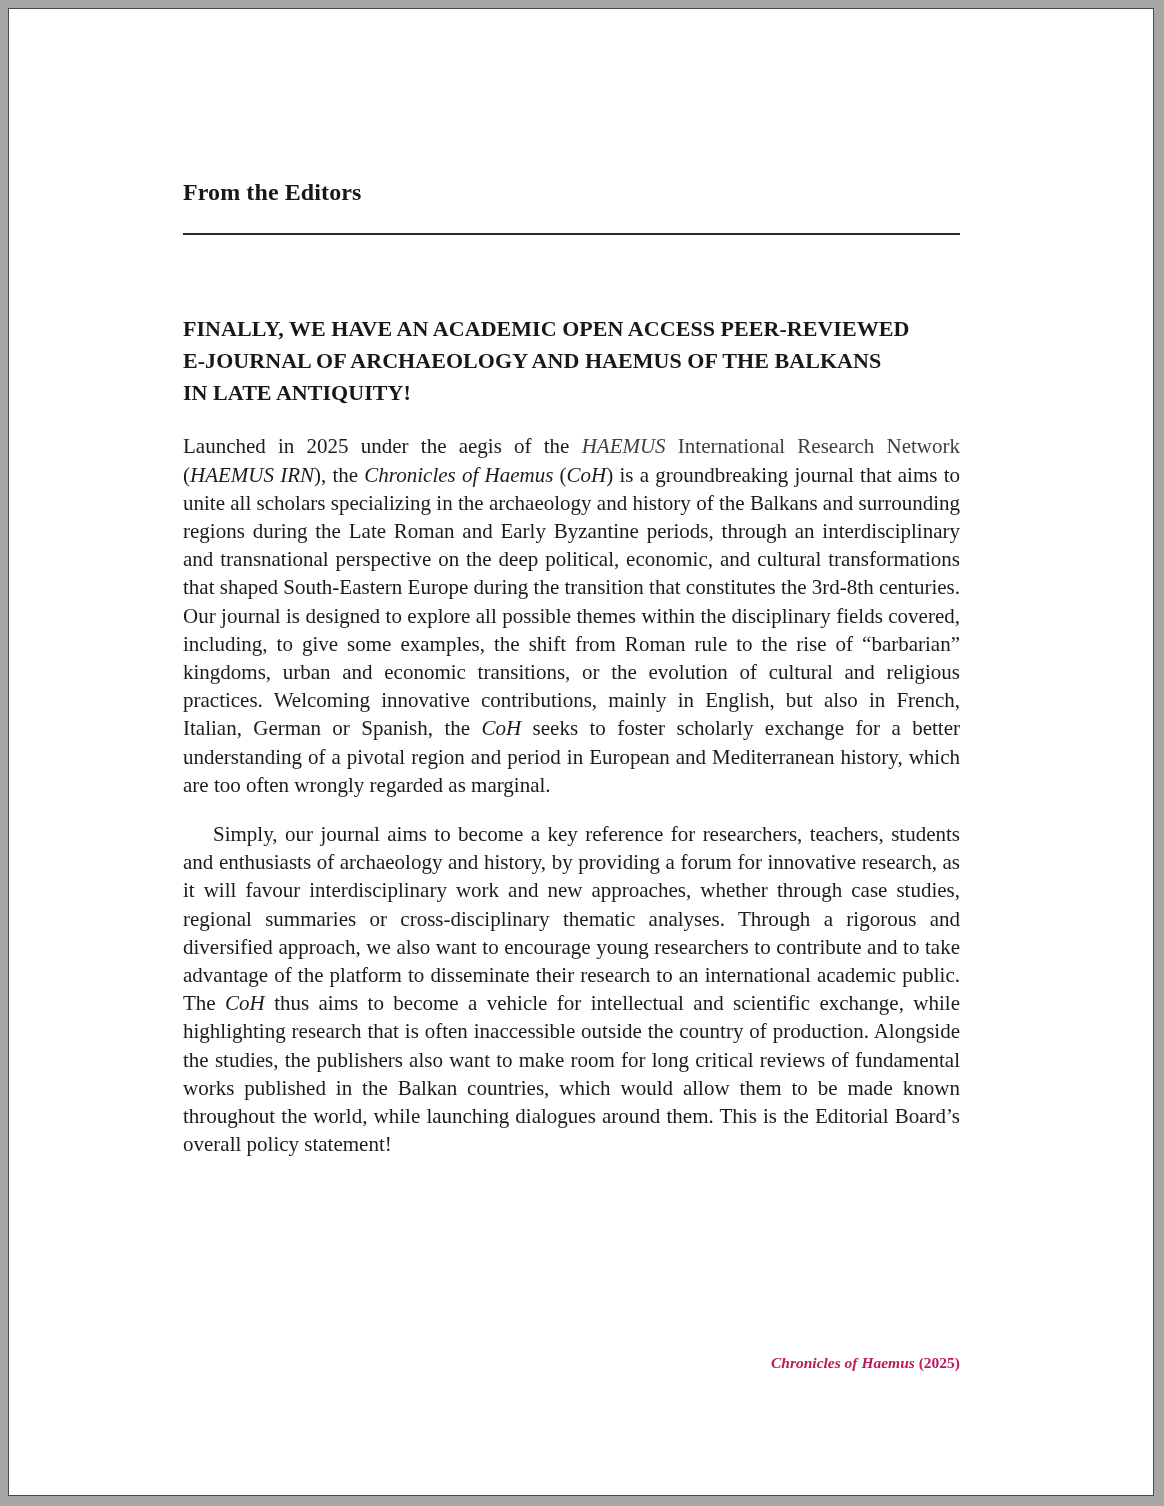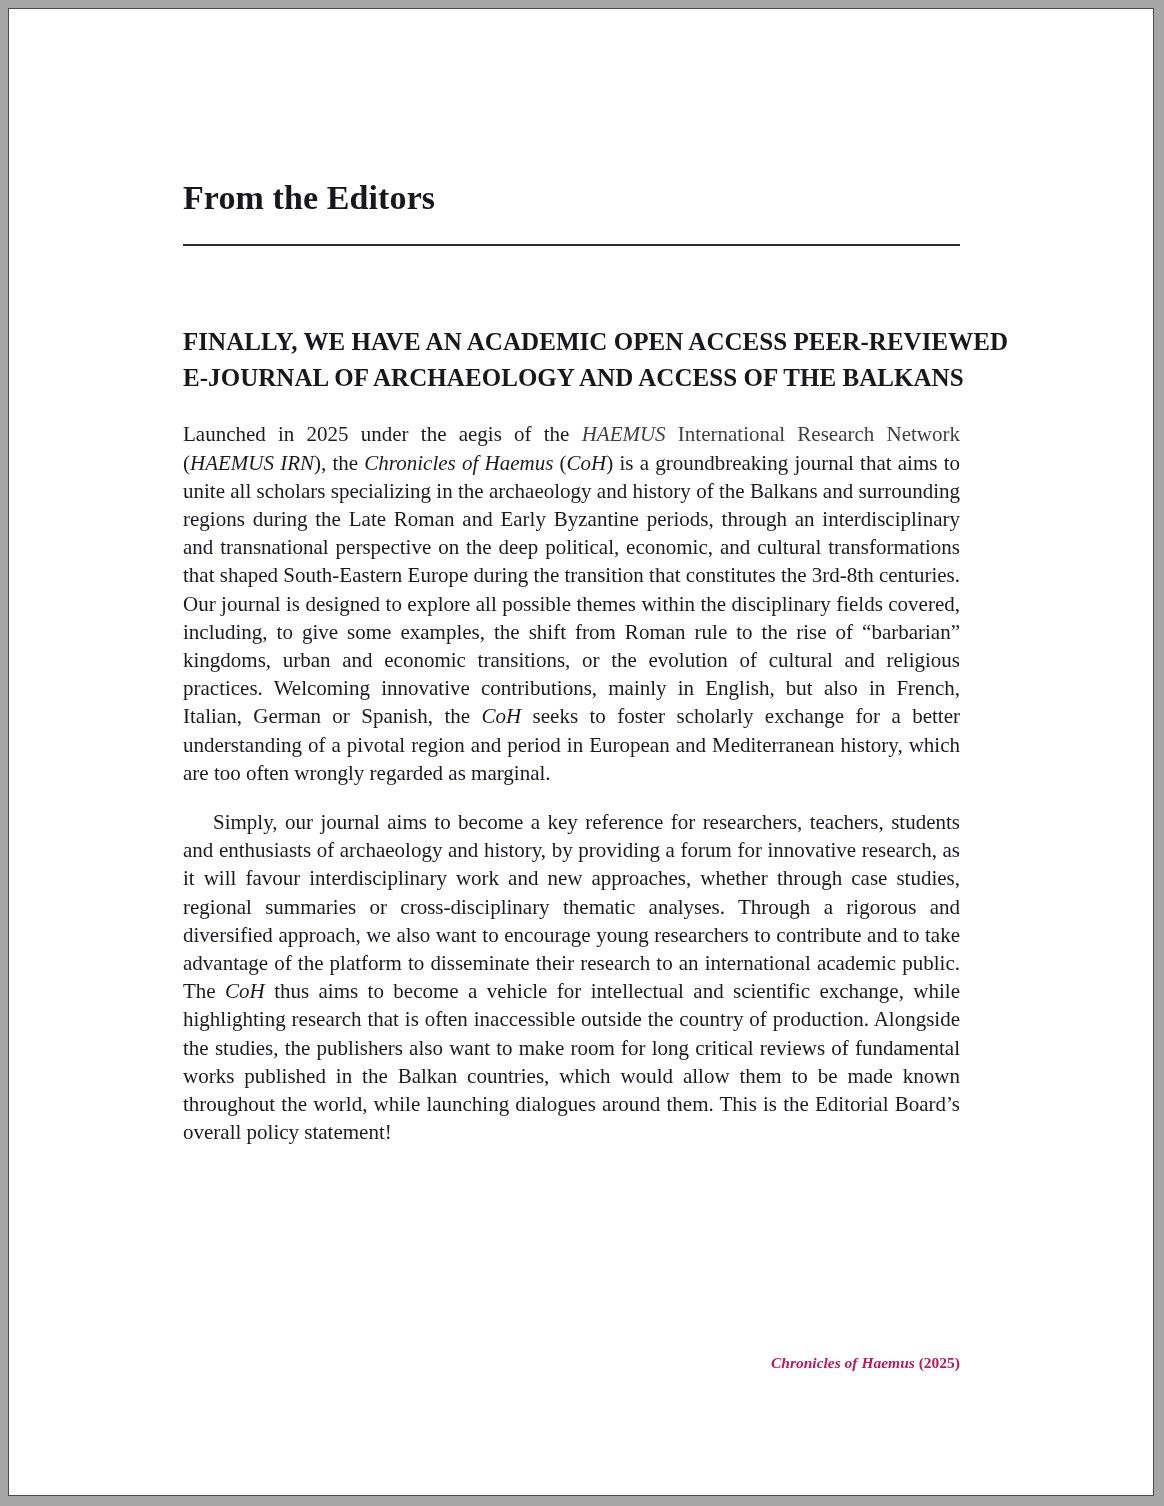--- a/index.html
+++ b/index.html
@@ -28,39 +28,39 @@
 
   .content {
     position: absolute;
     left: 174px;
     top: 170px;
     width: 777px;
   }
 
   
   .page-title {
-    font-size: 34px;
+    font-size: 24px;
     font-weight: 700;
     color: #17171c;
     letter-spacing: 0.1px;
     line-height: 1.1;
     margin: 0;
     padding: 0 0 0 0;
   }
 
   .title-rule {
     margin-top: 28px;
     border-top: 2px solid #2a2a2e;
     width: 777px;
   }
 
   
   .lead-heading {
     margin-top: 78px;
-    font-size: 25px;
+    font-size: 22px;
     font-weight: 700;
     color: #17171c;
     line-height: 1.44;
     letter-spacing: 0.05px;
   }
   .lead-heading .hline {
     display: block;
     white-space: nowrap;
   }
 
@@ -109,21 +109,22 @@
 <div class="page">
 
   <div class="content">
 
     <h1 class="page-title">From the Editors</h1>
 
     <div class="title-rule"></div>
 
     <div class="lead-heading">
       <span class="hline">FINALLY, WE HAVE AN ACADEMIC OPEN ACCESS PEER-REVIEWED</span>
-      <span class="hline">E-JOURNAL OF ARCHAEOLOGY AND ACCESS OF THE BALKANS</span>
+      <span class="hline">E-JOURNAL OF ARCHAEOLOGY AND HAEMUS OF THE BALKANS</span>
+      <span class="hline">IN LATE ANTIQUITY!</span>
     </div>
 
     <p class="body-para"><span>Launched in 2025 under the aegis of the </span><span class="link"><em>HAEMUS</em><span> International Research Network</span></span><span> (</span><em>HAEMUS IRN</em><span>), the </span><em>Chronicles of Haemus</em><span> (</span><em>CoH</em><span>) is a groundbreaking journal that aims to unite all scholars specializing in the archaeology and history of the Balkans and surrounding regions during the Late Roman and Early Byzantine periods, through an interdisciplinary and transnational perspective on the deep political, economic, and cultural transformations that shaped South-Eastern Europe during the transition that constitutes the 3rd-8th centuries. Our journal is designed to explore all possible themes within the disciplinary fields covered, including, to give some examples, the shift from Roman rule to the rise of “barbarian” kingdoms, urban and economic transitions, or the evolution of cultural and religious practices. Welcoming innovative contributions, mainly in English, but also in French, Italian, German or Spanish, the </span><em>CoH</em><span> seeks to foster scholarly exchange for a better understanding of a pivotal region and period in European and Mediterranean history, which are too often wrongly regarded as marginal.</span></p>
 
     <p class="body-para indented"><span>Simply, our journal aims to become a key reference for researchers, teachers, students and enthusiasts of archaeology and history, by providing a forum for innovative research, as it will favour interdisciplinary work and new approaches, whether through case studies, regional summaries or cross-disciplinary thematic analyses. Through a rigorous and diversified approach, we also want to encourage young researchers to contribute and to take advantage of the platform to disseminate their research to an international academic public. The </span><em>CoH</em><span> thus aims to become a vehicle for intellectual and scientific exchange, while highlighting research that is often inaccessible outside the country of production. Alongside the studies, the publishers also want to make room for long critical reviews of fundamental works published in the Balkan countries, which would allow them to be made known throughout the world, while launching dialogues around them. This is the Editorial Board’s overall policy statement!</span></p>
 
   </div>
 
   <div class="footer"><em>Chronicles of Haemus</em><span> (2025)</span></div>
 

